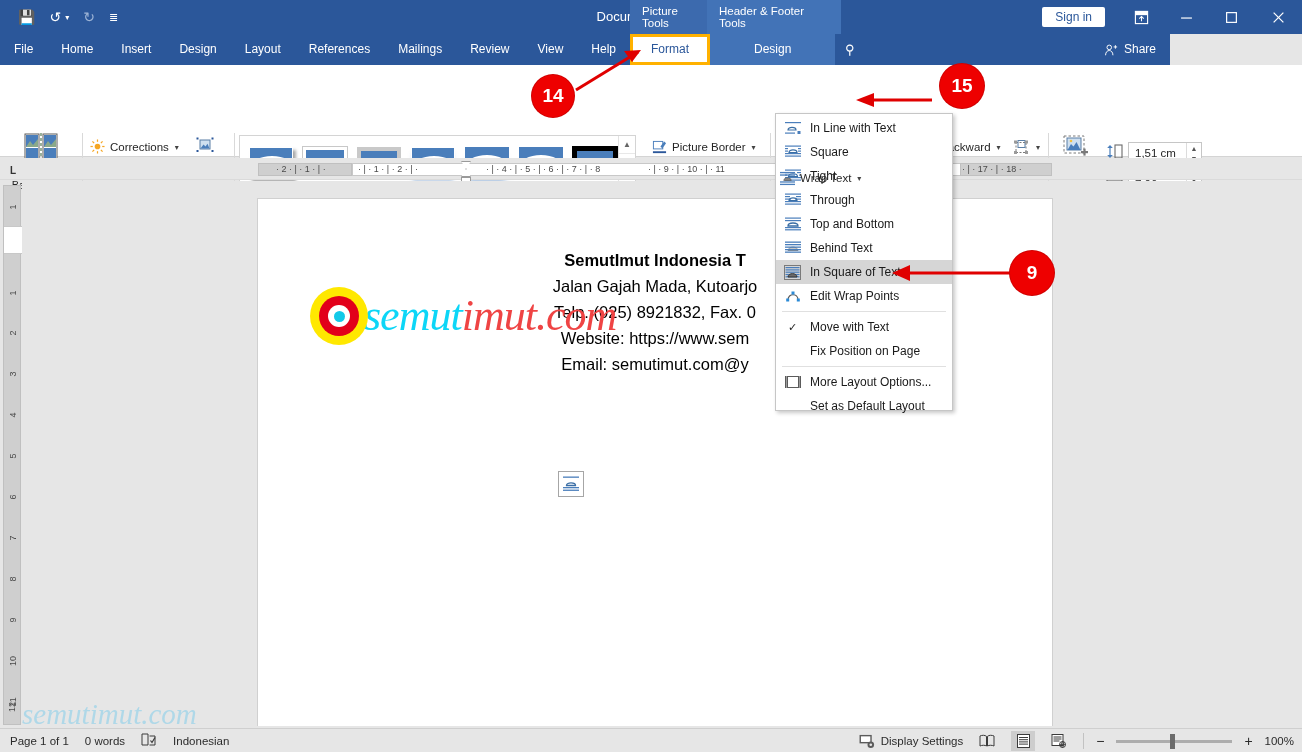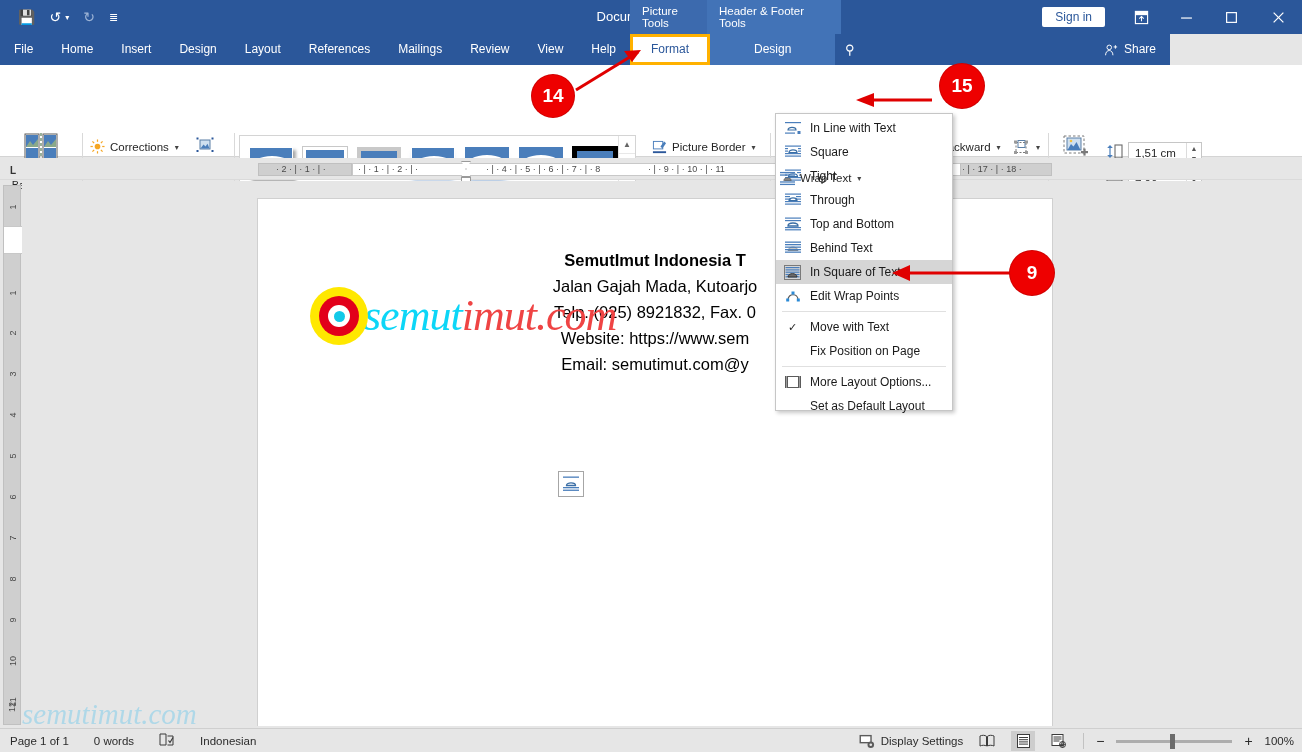--- a/index.html
+++ b/index.html
@@ -303,21 +303,21 @@
     box-shadow: 0 0 0 1px #d00000;
   }
   .arrowsvg { position:absolute; pointer-events:none; }
 
   
   .statusbar {
     position:absolute; left:0; bottom:0; width:1302px; height:24px;
     background:#e6e6e6; border-top:1px solid #cfcfcf;
     font-size: 11.5px; color:#2b2b2b;
   }
-  .sb-left { position:absolute; left:10px; top:0; height:24px; display:flex; align-items:center; gap:25px; }
+  .sb-left { position:absolute; left:10px; top:0; height:24px; display:flex; align-items:center; gap:16px; }
   .sb-right { position:absolute; right:8px; top:0; height:24px; display:flex; align-items:center; gap:12px; }
   .viewbtn { width:24px; height:20px; display:flex; align-items:center; justify-content:center; }
   .viewbtn.on { background:#cdcdcd; }
   .zoomtrack {
     position:relative; width:116px; height:3px; background:#adadad;
   }
   .zoomthumb {
     position:absolute; left:54px; top:-6px; width:5px; height:15px; background:#6b6b6b;
   }
   .sbsep { width:1px; height:16px; background:#c2c2c2; }

